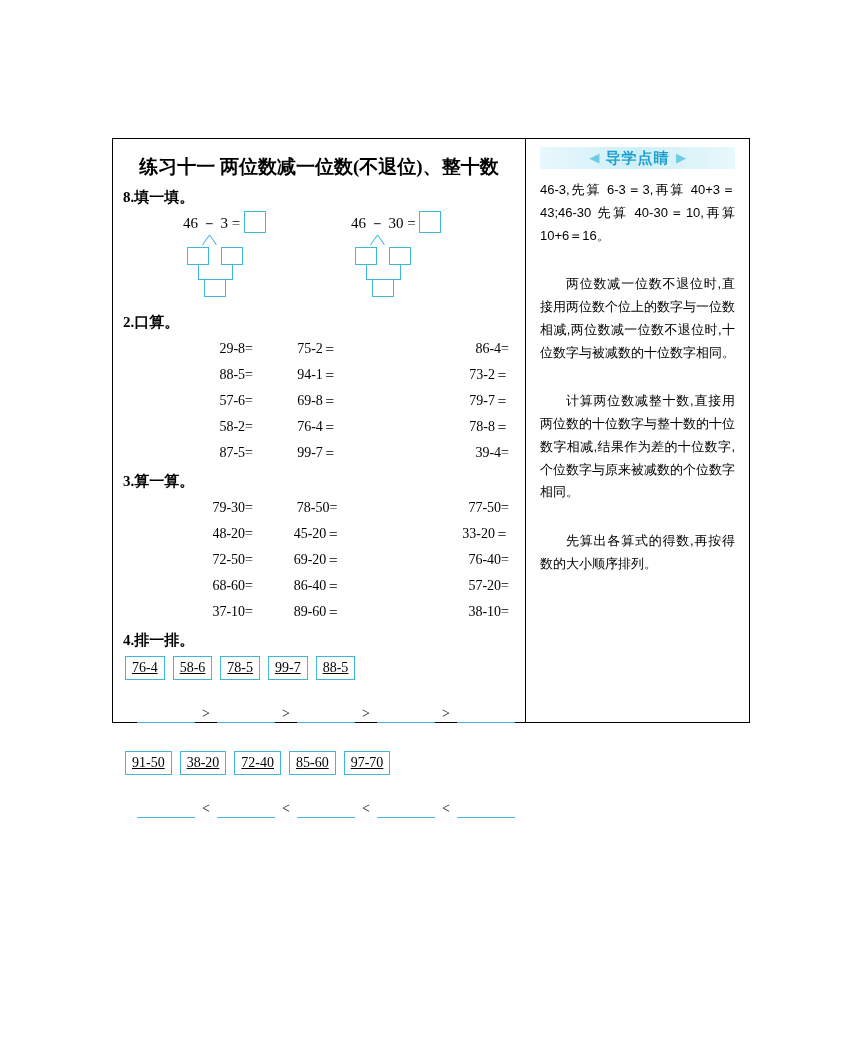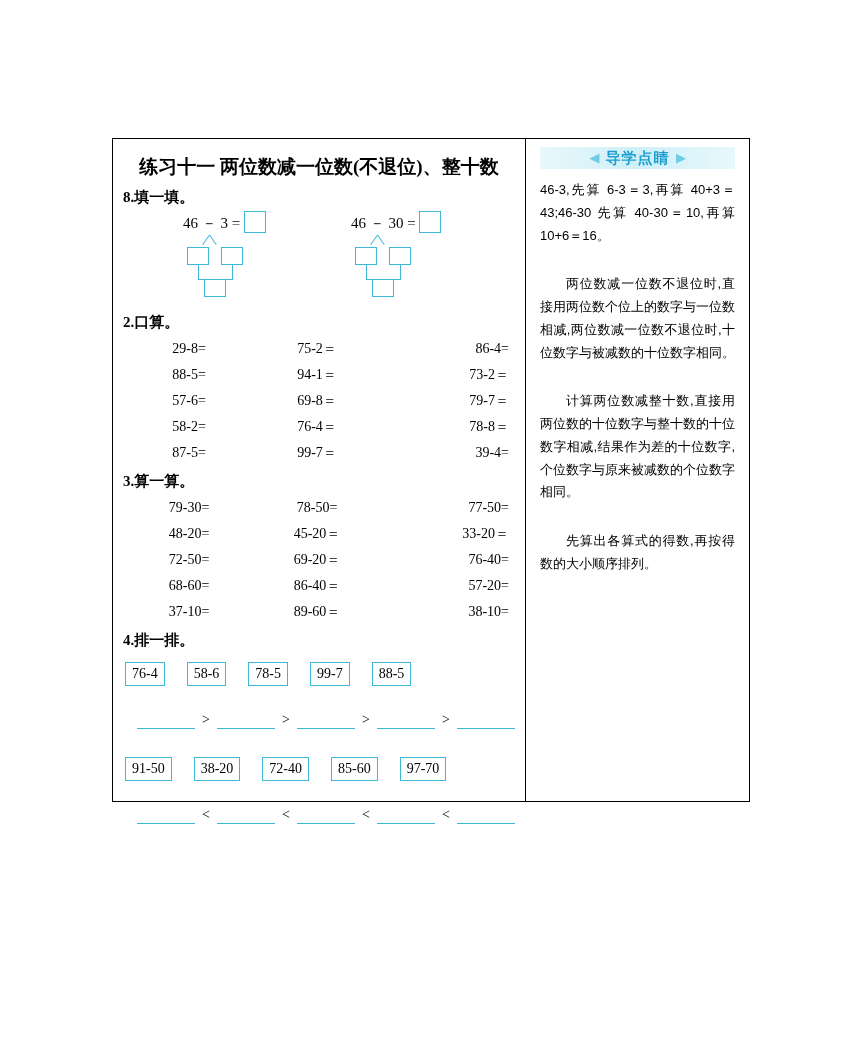--- a/index.html
+++ b/index.html
@@ -12,21 +12,21 @@
     height: 1061px;
     font-family: "Liberation Serif", serif;
     color: #000;
     position: relative;
   }
   .page {
     position: absolute;
     left: 112px;
     top: 138px;
     width: 638px;
-    height: 664px;
+    height: 585px;
     border: 1px solid #000;
     box-sizing: border-box;
     display: flex;
   }
   .left-col {
     width: 413px;
     box-sizing: border-box;
     border-right: 1px solid #000;
     padding: 8px 10px 0 10px;
     position: relative;
@@ -95,29 +95,30 @@
   
   .calc-row {
     display: flex;
     font-size: 14px;
     line-height: 26px;
     font-family: "Liberation Serif", serif;
   }
   .calc-row .c {
     flex: 1;
   }
-  .calc-row .c1 { text-align: center; padding-left: 2px;}
+  .calc-row .c1 { text-align: right; padding-left: 2px;}
   .calc-row .c2 { text-align: center; }
   .calc-row .c3 { text-align: right; padding-right: 6px;}
 
   
   .chip-row {
     display: flex;
-    gap: 22px;
-    margin: 12px 0 0 2px;
+    gap: 8px;
+    margin: 6px 0 0 2px;
+    text-decoration: underline;
   }
   .chip {
     border: 1px solid #3fb7d6;
     padding: 2px 6px;
     font-size: 14px;
     font-family: "Liberation Serif", serif;
     line-height: 18px;
   }
   .ans-row {
     display: flex;

